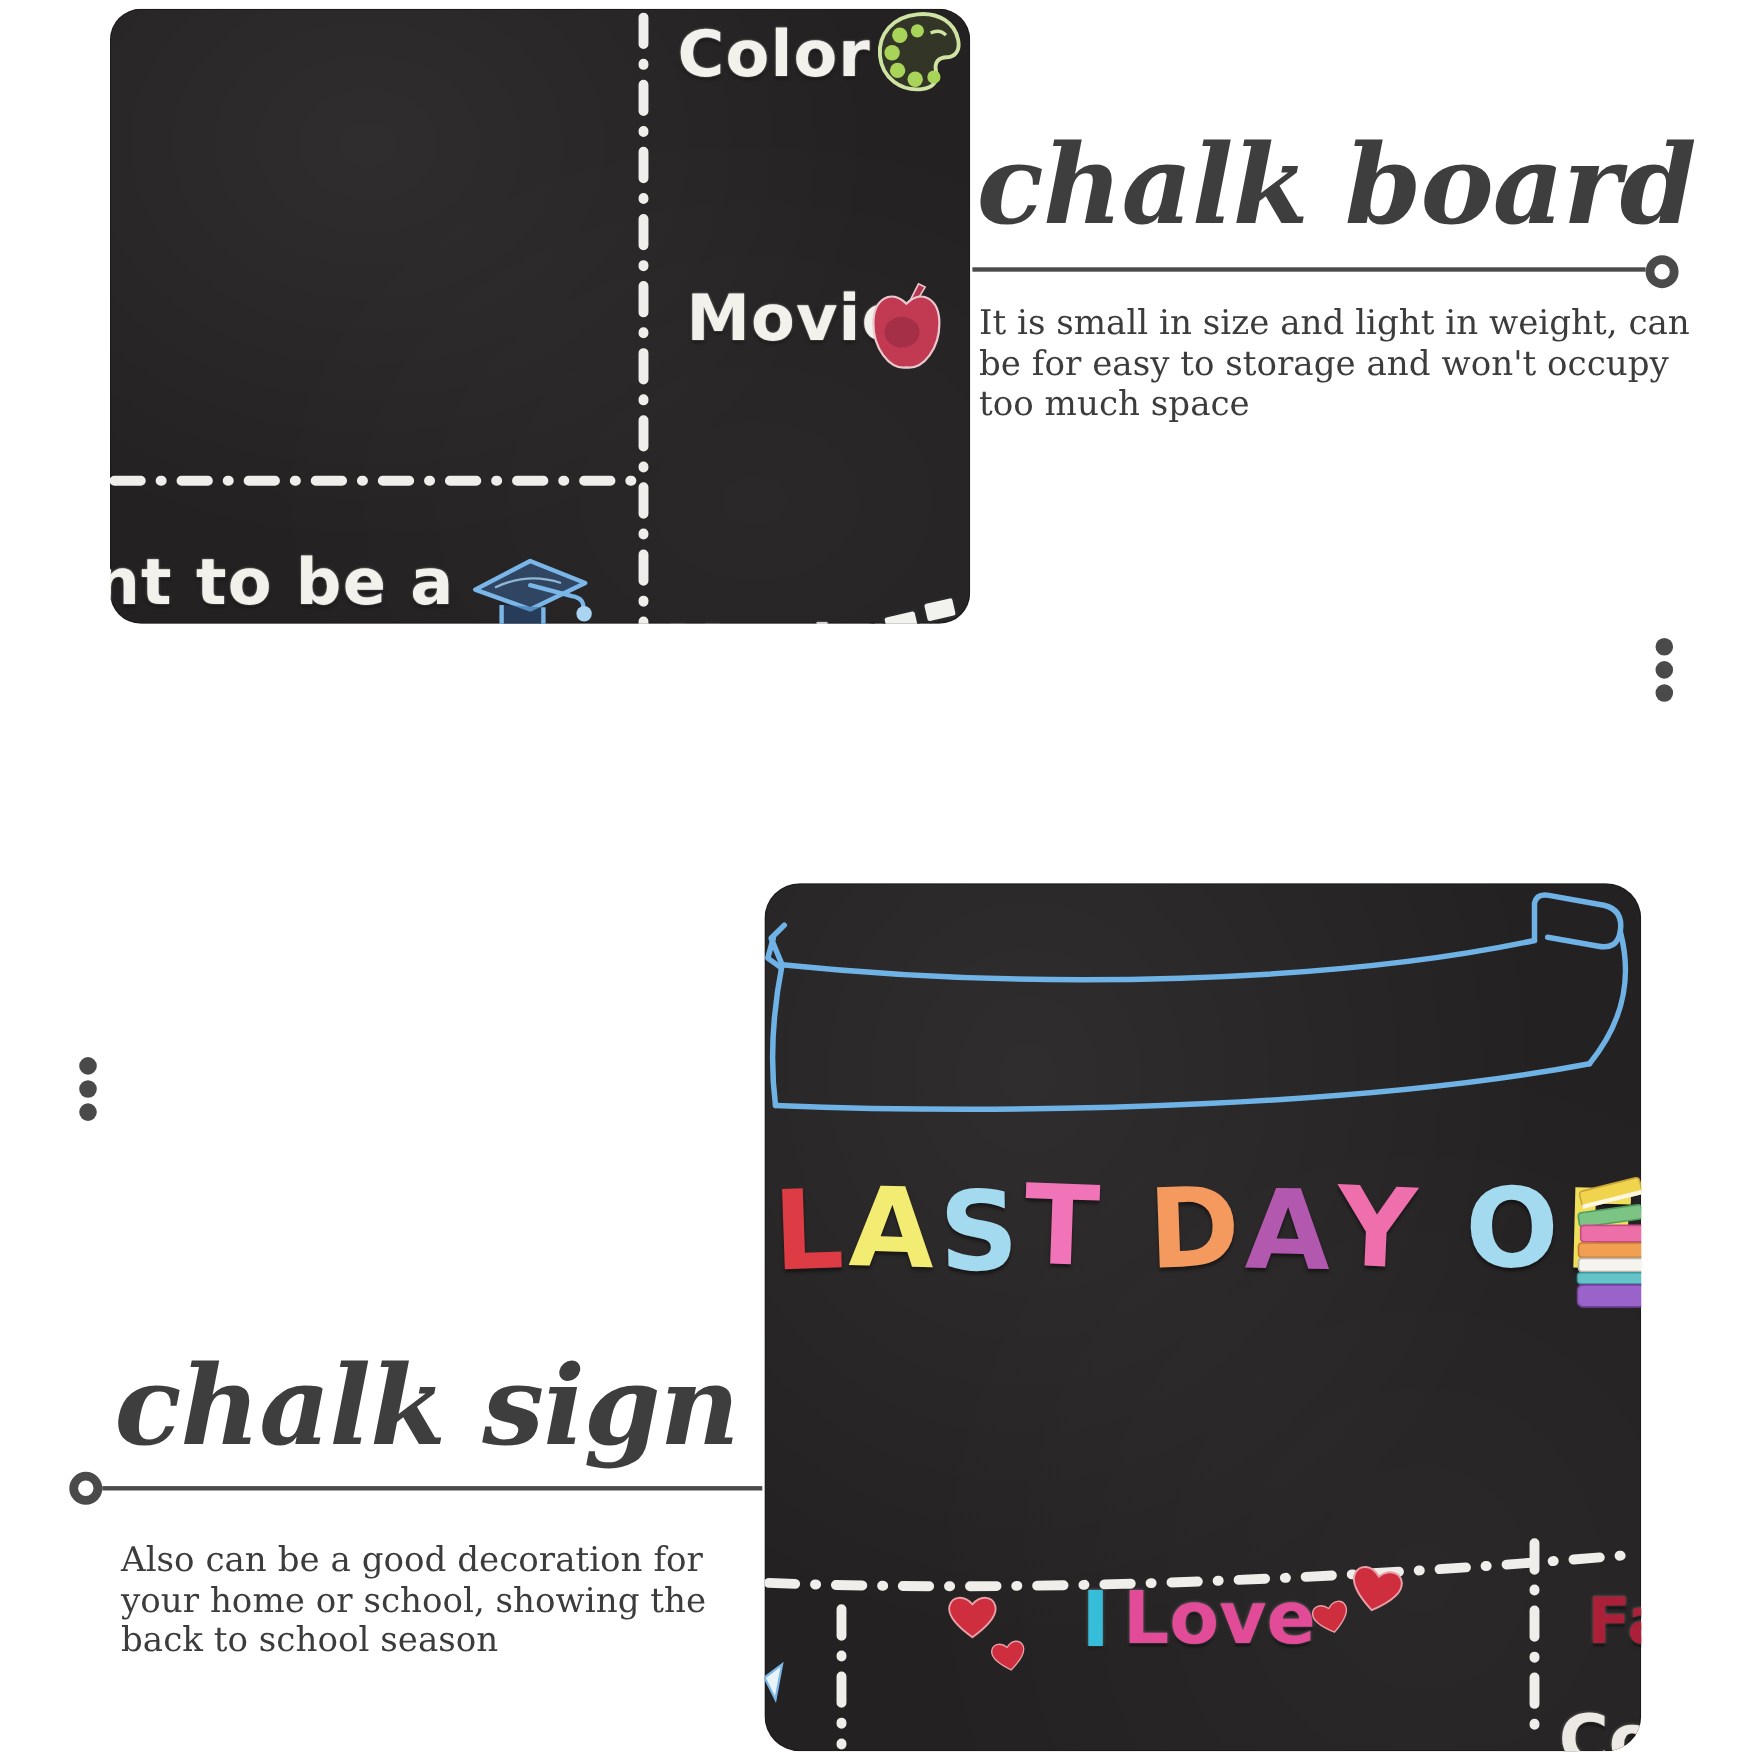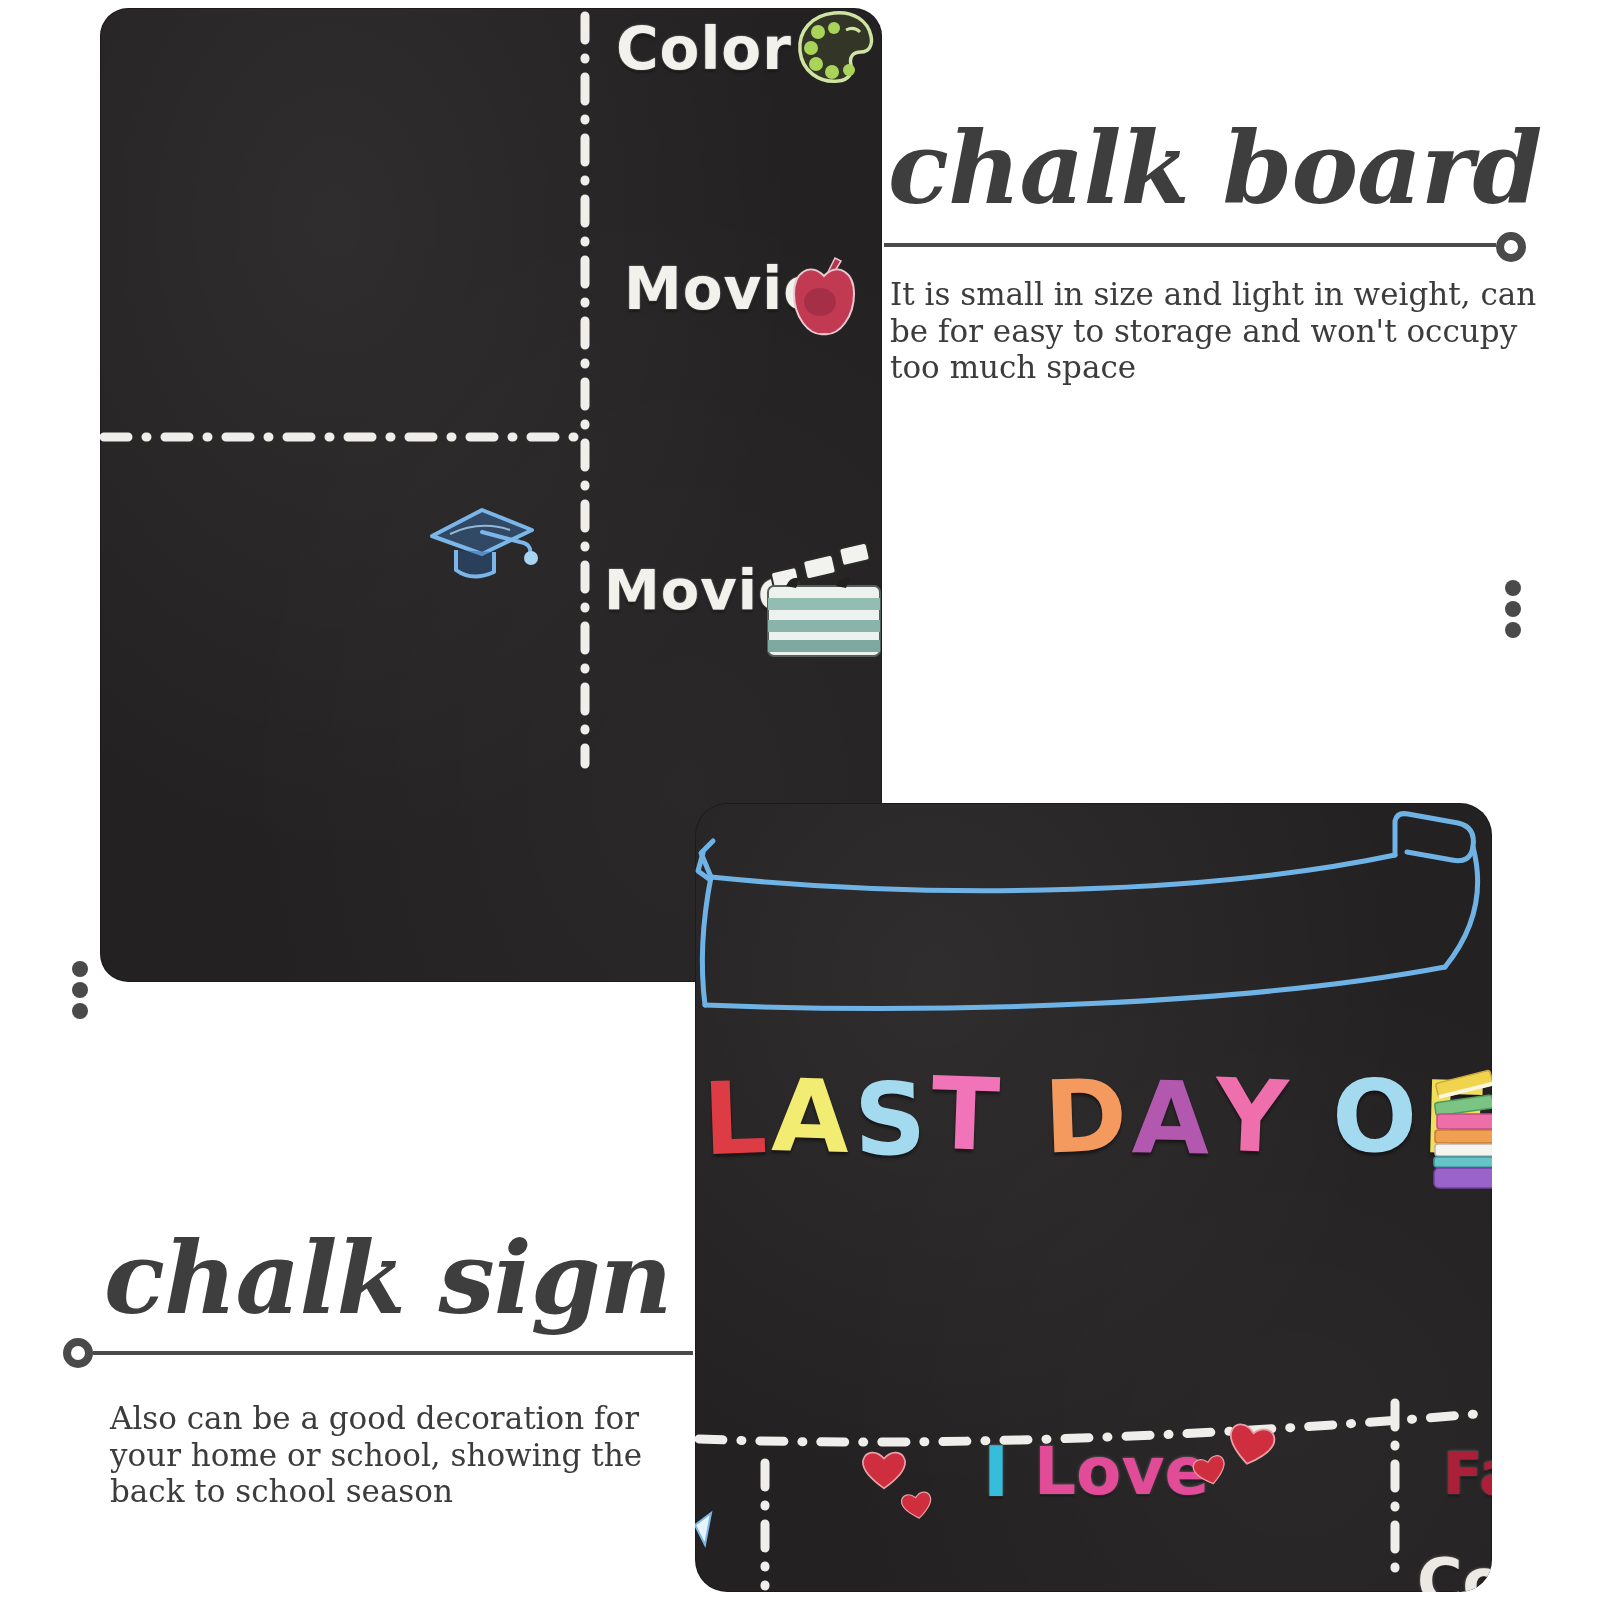--- a/index.html
+++ b/index.html
@@ -8,21 +8,21 @@
     font-family:"DejaVu Serif", serif;overflow:hidden;
   }
   
   .board{
     position:absolute;background:
       radial-gradient(ellipse at 30% 22%, rgba(255,255,255,.055), transparent 60%),
       radial-gradient(ellipse at 75% 80%, rgba(255,255,255,.03), transparent 55%),
       #242122;
     overflow:hidden;box-shadow:0 0 0 1px #1c1a1b inset;
   }
-  #board-top{left:100px;top:8px;width:782px;height:974px;border-radius:28px;}
+  #board-top{left:100px;top:8px;width:782px;height:559px;border-radius:28px;}
   #board-bottom{left:695px;top:803px;width:797px;height:789px;border-radius:32px;}
   .board svg.lines{position:absolute;left:0;top:0;}
 
   .chalk{
     position:absolute;font-family:"DejaVu Sans",sans-serif;font-weight:bold;
     color:#f3f1ec;font-size:58px;line-height:1;letter-spacing:1px;
     text-shadow:0 0 2px rgba(255,255,255,.55), 0 2px 3px rgba(0,0,0,.7);
     white-space:nowrap;
   }
   .sticker{position:absolute;}
@@ -106,20 +106,21 @@
     <g>
       <rect x="10" y="52" width="112" height="70" rx="6" fill="#eef2ef" stroke="#55605c" stroke-width="2"></rect>
       <rect x="10" y="64" width="112" height="12" fill="#93bcb3"></rect>
       <rect x="10" y="86" width="112" height="12" fill="#8ab3ab"></rect>
       <rect x="10" y="106" width="112" height="12" fill="#7fa8a0"></rect>
       <path d="M28,52 q4,-10 14,-8 l-4,10 Z" fill="#23211f"></path>
       <path d="M78,52 q4,-10 14,-8 l-4,10 Z" fill="#23211f"></path>
     </g>
   </svg>
 
+  <div class="chalk" style="left:-14px;top:492px;">nt to be a</div>
   <svg class="sticker" style="left:320px;top:486px;" width="124" height="104" viewBox="0 0 124 104">
     <polygon points="12,42 62,16 112,36 62,60" fill="rgba(60,120,190,.4)" stroke="#7ab6e8" stroke-width="4" stroke-linejoin="round"></polygon>
     <path d="M36,56 l0,20 q16,12 38,2 l0,-20" fill="rgba(40,90,150,.45)" stroke="#7ab6e8" stroke-width="4" stroke-linejoin="round"></path>
     <path d="M62,38 L100,48 q12,2 10,12" fill="none" stroke="#7ab6e8" stroke-width="4" stroke-linecap="round"></path>
     <circle cx="111" cy="64" r="7" fill="#a9d4f2"></circle>
     <path d="M30,40 q30,-14 60,-4" fill="none" stroke="#a9d4f2" stroke-width="2" opacity=".8"></path>
   </svg>
 
 </div>
 
@@ -195,21 +196,21 @@
     <rect x="1" y="99" width="62" height="20" rx="5" fill="#9a63c9" stroke="#71419c" stroke-width="1.5"></rect>
   </svg>
 
   <svg class="sticker" style="left:166px;top:646px;" width="46" height="42" viewBox="0 0 40 36">
     <path d="M20,34 C6,24 0,16 2,9 C4,2 13,0 20,8 C27,0 36,2 38,9 C40,16 34,24 20,34 Z" fill="#cf2e3e" stroke="#e8a0a8" stroke-width="1.5"></path>
   </svg>
   <svg class="sticker" style="left:206px;top:688px;transform:rotate(-10deg);" width="32" height="29" viewBox="0 0 40 36">
     <path d="M20,34 C6,24 0,16 2,9 C4,2 13,0 20,8 C27,0 36,2 38,9 C40,16 34,24 20,34 Z" fill="#cf2e3e" stroke="#e8a0a8" stroke-width="1.5"></path>
   </svg>
   <div class="neon" style="left:288px;top:634px;font-size:70px;color:#35bdd9;">I</div>
-  <div class="neon" style="left:326px;top:636px;font-size:66px;color:#e24b97;margin-left:13px;">Love</div>
+  <div class="neon" style="left:326px;top:636px;font-size:66px;color:#e24b97;">Love</div>
   <svg class="sticker" style="left:498px;top:652px;transform:rotate(-14deg);" width="34" height="31" viewBox="0 0 40 36">
     <path d="M20,34 C6,24 0,16 2,9 C4,2 13,0 20,8 C27,0 36,2 38,9 C40,16 34,24 20,34 Z" fill="#cf2e3e" stroke="#e8a0a8" stroke-width="1.5"></path>
   </svg>
   <svg class="sticker" style="left:532px;top:620px;transform:rotate(12deg);" width="48" height="44" viewBox="0 0 40 36">
     <path d="M20,34 C6,24 0,16 2,9 C4,2 13,0 20,8 C27,0 36,2 38,9 C40,16 34,24 20,34 Z" fill="#cf2e3e" stroke="#e8a0a8" stroke-width="1.5"></path>
   </svg>
 
   <div class="neon" style="left:748px;top:642px;font-size:58px;color:#ab2038;">Fa</div>
   <div class="neon" style="left:722px;top:748px;font-size:62px;color:#ece9e4;text-decoration:underline;">Co</div>
 </div>

